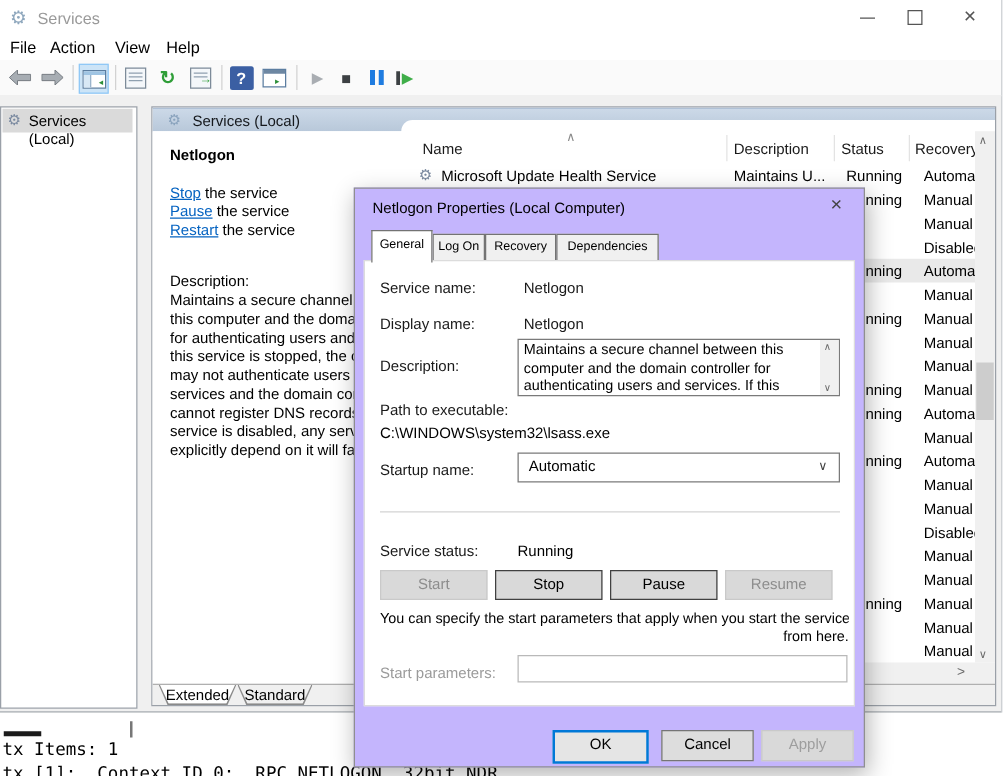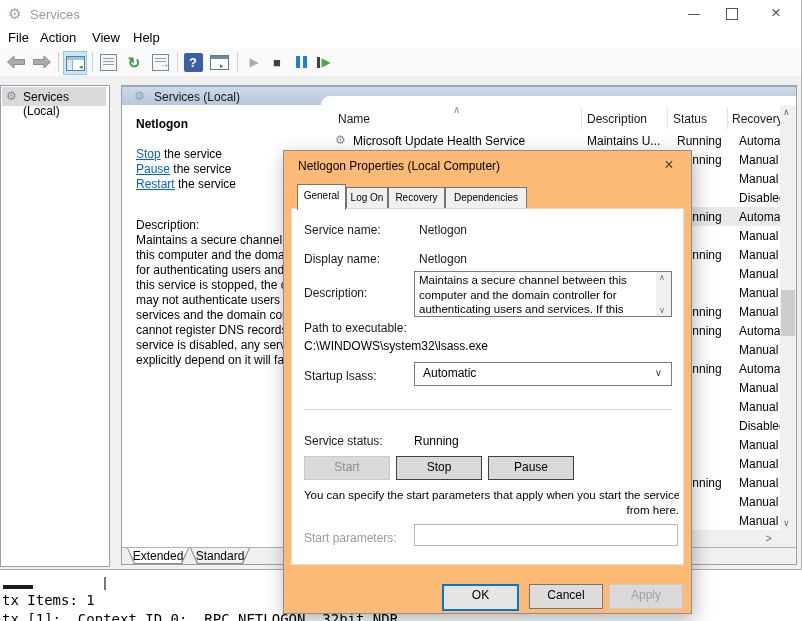--- a/index.html
+++ b/index.html
@@ -100,21 +100,21 @@
   .btab{position:absolute;top:0px;height:16px;}
   .btab .edge{position:absolute;inset:0;background:#8a8a8a;
               clip-path:polygon(0 0,100% 0,calc(100% - 7px) 100%,7px 100%);}
   .btab .face{position:absolute;inset:0;margin:0 1px 1px 1px;
               clip-path:polygon(0 0,100% 0,calc(100% - 7px) 100%,7px 100%);}
   .btab .lbl{position:absolute;width:100%;text-align:center;top:1px;font-size:12px;}
   #btab-extended{left:5px;width:62px;} #btab-extended .face{background:#fff;}
   #btab-standard{left:68px;width:60px;} #btab-standard .face{background:#f0f0f0;}
   #mmc-bottom{position:absolute;left:0;top:569px;width:801px;height:1px;background:#a8adb2;}
   
-  #dialog{position:absolute;left:283px;top:150px;width:407px;height:462px;background:#fdba74;
+  #dialog{position:absolute;left:283px;top:150px;width:407px;height:462px;background:#c4b5fd;
           border:1px solid #8f8f8f;z-index:10;box-shadow:2px 6px 18px rgba(0,0,0,.30);}
   #dlg-title{position:absolute;left:14px;top:8px;font-size:12px;color:#000;}
   #dlg-close{position:absolute;right:12px;top:5px;font-size:16px;color:#444;width:20px;text-align:center;}
   .dtab{position:absolute;border:1px solid #737373;background:#f0f0f0;font-size:10px;text-align:center;}
   #dtab-general{left:13px;top:33px;width:47px;height:25px;background:#fff;border-bottom:none;z-index:3;line-height:22px;}
   #dtab-logon{left:62px;top:36px;width:40px;height:20px;line-height:20px;}
   #dtab-recovery{left:104px;top:36px;width:55px;height:20px;line-height:20px;}
   #dtab-depend{left:161px;top:36px;width:80px;height:20px;line-height:20px;}
   #dlg-page{position:absolute;left:7px;top:57px;width:391px;height:355px;background:#fff;
             border:1px solid #dcdcdc;z-index:2;}
@@ -463,34 +463,35 @@
       <div id="f-desc-text">Maintains a secure channel between this computer and the domain controller for authenticating users and services. If this service is stopped, the computer</div>
       <div id="f-desc-sb">
         <span class="up">∧</span>
         <span class="dn">∨</span>
       </div>
     </div>
 
     <span class="flabel" id="f-path-l">Path to executable:</span>
     <span id="f-path-v">C:\WINDOWS\system32\lsass.exe</span>
 
-    <span class="flabel" id="f-stype-l">Startup lsass:</span>
+    <span class="flabel" id="f-stype-l">Startup name:</span>
     <div id="f-stype-box">
       <span id="f-stype-v">Automatic</span>
       <span id="f-stype-chv">∨</span>
     </div>
 
     <div id="f-hr"></div>
 
     <span class="flabel" id="f-status-l">Service status:</span>
     <span id="f-status-v">Running</span>
 
     <div class="sbtn off" id="b-start">Start</div>
     <div class="sbtn on" id="b-stop">Stop</div>
     <div class="sbtn on" id="b-pause">Pause</div>
+    <div class="sbtn off" id="b-resume">Resume</div>
 
     <div class="hint" id="hint1">You can specify the start parameters that apply when you start the service</div>
     <div class="hint" id="hint2">from here.</div>
 
     <span class="flabel" id="f-params-l">Start parameters:</span>
     <input id="f-params-box" value="" style="">
   </div>
 
   <div class="fbtn" id="b-ok">OK</div>
   <div class="fbtn" id="b-cancel">Cancel</div>

